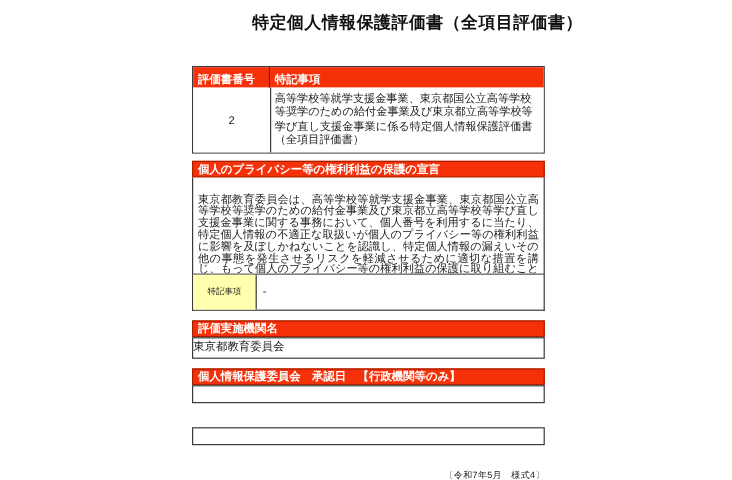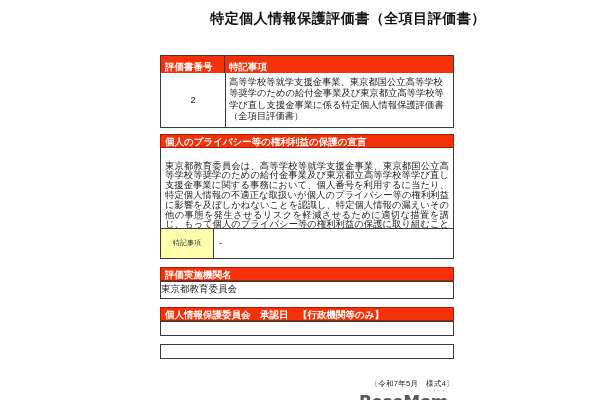--- a/index.html
+++ b/index.html
@@ -48,21 +48,21 @@
   }
   .notes-label{
     width:52px;flex:none;background:var(--note-yellow,#ffffae);
     border-right:1px solid var(--border-dark,#3a3a3a);
     display:flex;align-items:center;justify-content:center;
     font-size:7px;color:#222;
   }
   .notes-value{flex:1;display:flex;align-items:center;padding-left:5px;font-size:9.3px;}
 
   .section{margin-bottom:8px;}
-  .section-tight{margin-bottom:8px;}
+  .section-tight{margin-bottom:20px;font-family:Liberation Mono, monospace;}
   .value-row{
     border:1px solid var(--border-dark,#3a3a3a);height:18px;box-sizing:border-box;
     font-size:9.5px;padding:0 0;display:flex;align-items:center;background:#fff;
   }
   .empty-row{border:1px solid var(--border-dark,#3a3a3a);height:15px;box-sizing:border-box;background:#fff;}
 
   .footer-note{text-align:right;font-size:7.5px;color:#222;margin-top:20px;letter-spacing:0.3px;}
 
   .logo{
     position:relative;text-align:right;margin-top:3px;

